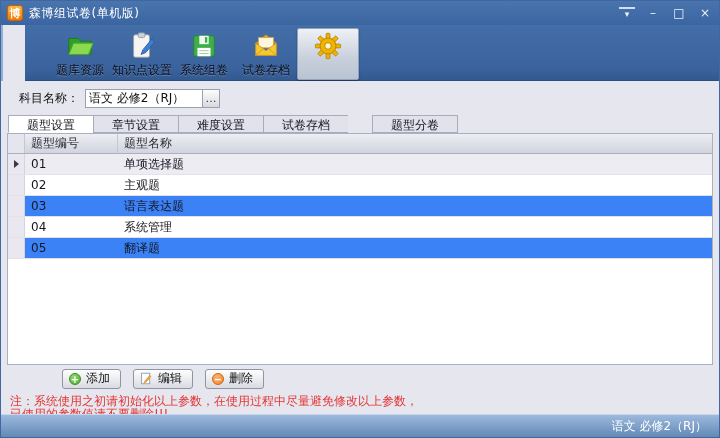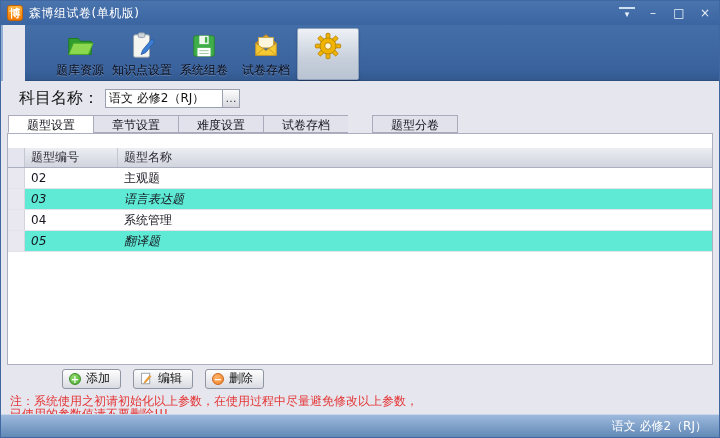--- a/index.html
+++ b/index.html
@@ -35,46 +35,46 @@
   }
   .tb-item .tb-icon { width:32px; height:32px; display:flex; align-items:center; justify-content:center; }
   .tb-item .tb-label { font-size:12px; color:#0a0a14; text-shadow:0 1px 0 rgba(255,255,255,.25); white-space:nowrap; }
   .tb-item.selected {
     background:linear-gradient(#eef1f6,#c7cfdb 60%,#b9c3d2);
     border:1px solid #8fa3bd; box-shadow:0 1px 2px rgba(0,0,0,.35);gap:31px;
   }
   
   .content { flex:1 1 auto; background:#e6e6ee; padding:6px 6px 0 6px; display:flex; flex-direction:column; overflow:hidden; }
   .subject-row { height:19px; flex:0 0 19px; display:flex; align-items:center; margin:2px 0 7px 12px; }
-  .subject-row label { font-size:16px; color:#111; margin-right:6px; }
+  .subject-row label { font-size:12px; color:#111; margin-right:6px; }
   .subject-input {
     width:118px; height:19px; border:1px solid #9aa0b0; background:#fff; font-size:12px;
     padding:0 3px; font-family:inherit; color:#111;
   }
   .browse-btn {
     width:17px; height:19px; border:1px solid #9aa0b0; border-left:none; font-size:11px; line-height:1;
     background:linear-gradient(#fdfdfd,#d8d9e0); cursor:pointer; color:#333; font-family:inherit;
   }
   
   .tabs { height:18px; flex:0 0 18px; display:flex; padding-left:1px; }
   .tab {
     min-width:72px; padding:0 18px; font-size:12px; color:#15151f; text-align:right; line-height:18px;
     background:#e2e2ec; border:1px solid #aab; border-right:none; cursor:pointer; white-space:nowrap;
   }
   .tab:last-child { border-right:1px solid #aab;margin-left:24px; }
   .tab.active { background:#fff; border-bottom:1px solid #fff; font-weight:normal; }
   
   .grid { height:232px; flex:0 0 232px; border:1px solid #aab0bf; background:#fff; display:flex; flex-direction:column; }
-  .g-header { height:20px; flex:0 0 20px; display:flex; background:linear-gradient(#eceef3,#d2d4de); border-bottom:1px solid #aab0bf;margin-top:14px; }
+  .g-header { height:20px; flex:0 0 20px; display:flex; background:linear-gradient(#eceef3,#d2d4de); border-bottom:1px solid #aab0bf; }
   .g-header .g-h { font-size:12px; color:#2a2a33; line-height:19px; padding-left:6px; border-right:1px solid #c3c7d2; }
   .g-gutter-h { width:17px; flex:0 0 17px; background:#e4e5ee; border-right:1px solid #c3c7d2; }
   .c1 { width:93px; flex:0 0 93px; }
   .c2 { flex:1 1 auto; border-right:none !important; }
   .g-row { height:21px; flex:0 0 21px; display:flex; border-bottom:1px solid #e4e1e9; background:#fff; cursor:pointer; }
-  .g-row.alt { background:#5eead4;font-style:italic; }
+  .g-row.alt { background:#3b82f6; }
   .g-row.sel { background:#edecf2; }
   .g-gutter { width:17px; flex:0 0 17px; background:#e9e8f1; border-right:1px solid #d4d4de; display:flex; align-items:center; justify-content:center; }
   .row-arrow { width:0; height:0; border-left:5px solid #3a3a44; border-top:4px solid transparent; border-bottom:4px solid transparent; }
   .g-c { font-size:12px; color:#15151f; line-height:20px; padding-left:6px; white-space:nowrap; overflow:hidden; }
   .g-empty { flex:1 1 auto; background:#fff; }
   
   .btn-strip { height:27px; flex:0 0 27px; display:flex; align-items:center; gap:12px; padding-left:55px; }
   .act-btn {
     height:20px; padding:0 10px 0 6px; display:inline-flex; align-items:center; gap:5px;
     background:linear-gradient(#fefefe,#dadbe2); border:1px solid #8f95a2; border-radius:3px;
@@ -193,20 +193,27 @@
       <div class="tab">题型分卷</div>
     </div>
 
     <div class="grid">
       <div class="g-header">
         <div class="g-gutter-h"></div>
         <div class="g-h c1">题型编号</div>
         <div class="g-h c2">题型名称</div>
       </div>
 
+      <div class="g-row sel">
+        <div class="g-gutter">
+          <span class="row-arrow"></span>
+        </div>
+        <div class="g-c c1">01</div>
+        <div class="g-c c2">单项选择题</div>
+      </div>
       <div class="g-row">
         <div class="g-gutter"></div>
         <div class="g-c c1">02</div>
         <div class="g-c c2">主观题</div>
       </div>
       <div class="g-row alt">
         <div class="g-gutter"></div>
         <div class="g-c c1">03</div>
         <div class="g-c c2">语言表达题</div>
       </div>

